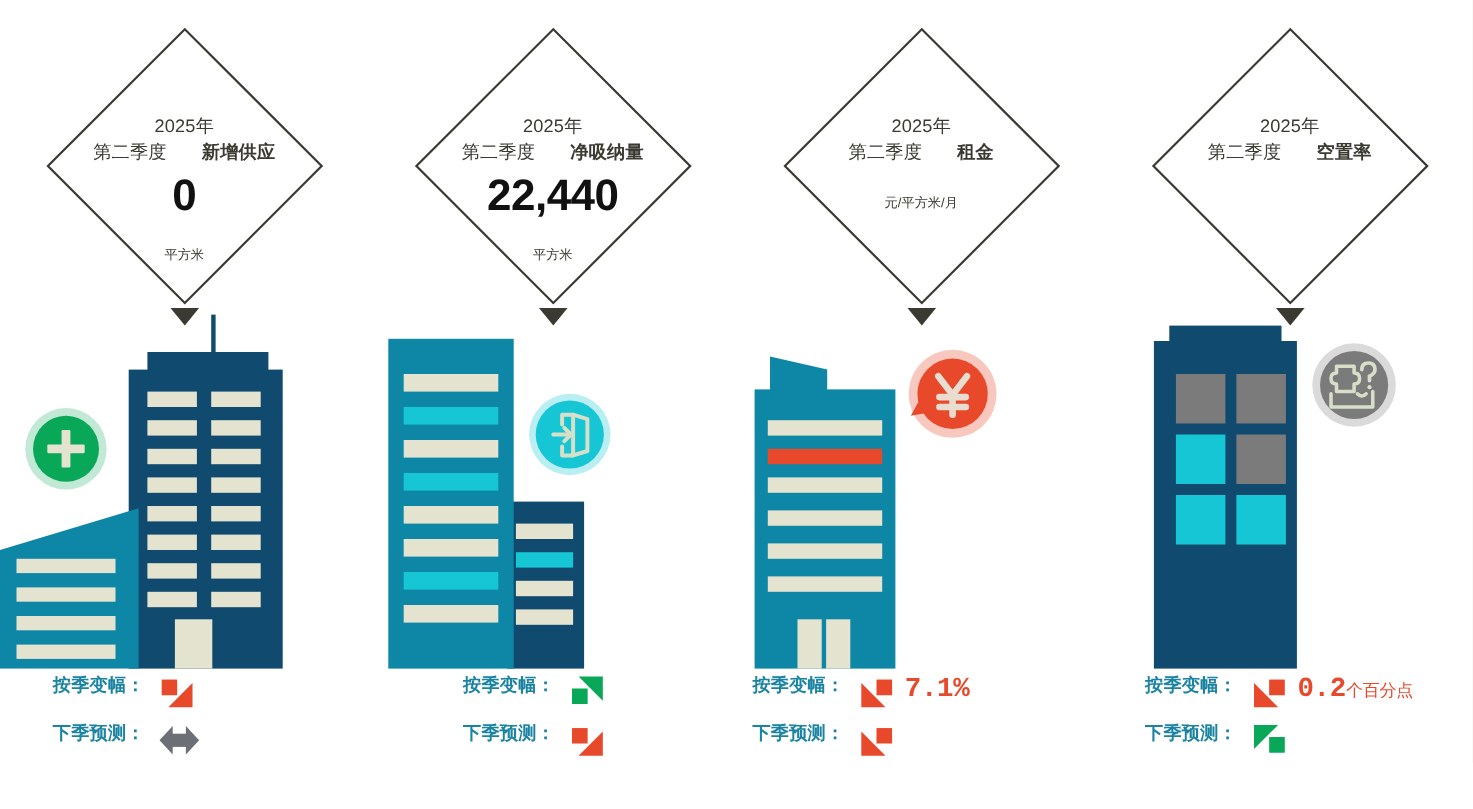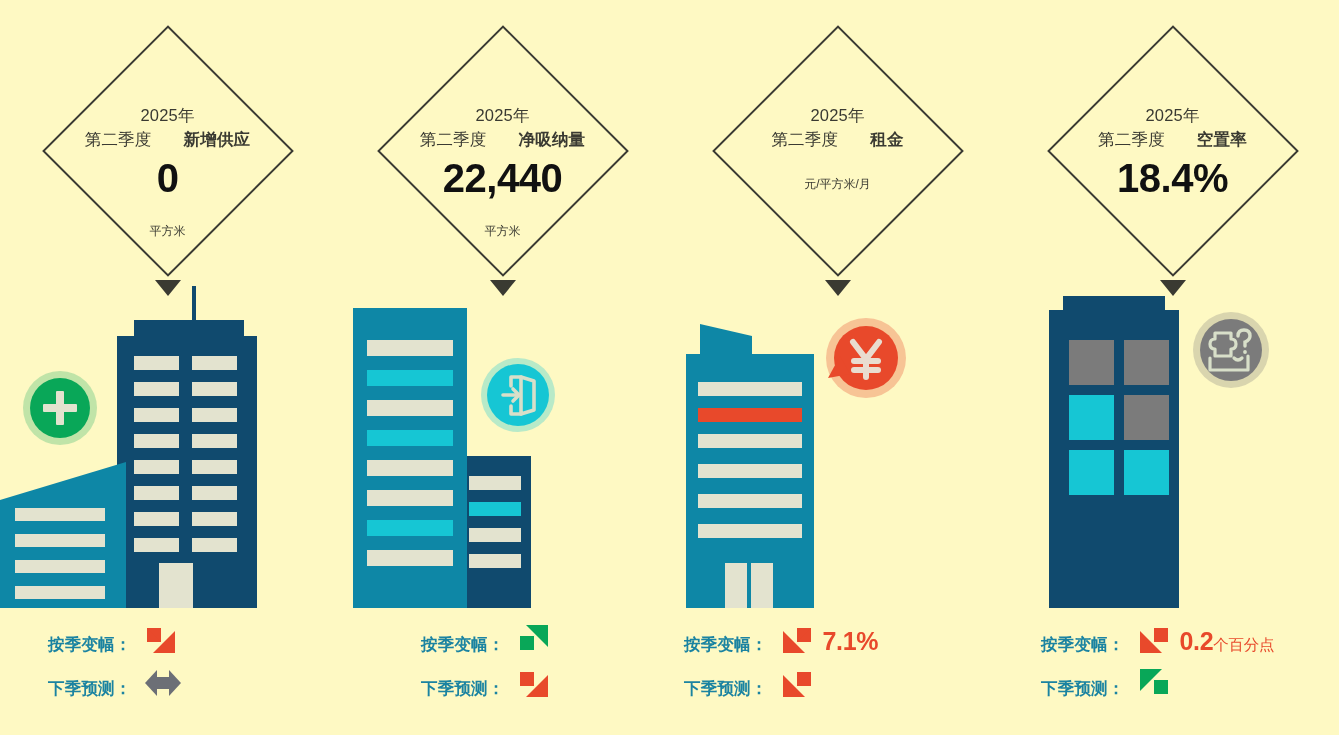--- a/index.html
+++ b/index.html
@@ -11,21 +11,21 @@
     width: 1339px;
     height: 735px;
     overflow: hidden;
     font-family: "Liberation Sans", "DejaVu Sans", sans-serif;
     position: relative;
   }
   .canvas {
     position: relative;
     width: 1339px;
     height: 735px;
-    background: #fef9c3;
+    background: #ffffff;
   }
   .panel {
     position: absolute;
     top: 0;
     height: 735px;
     width: 335px;
   }
   .panel-0 { left: 0px; }
   .panel-1 { left: 335px; }
   .panel-2 { left: 670px; }
@@ -117,24 +117,25 @@
 
   
   .foot {
     position: absolute;
     left: 0;
     top: 612px;
     width: 335px;
   }
   .foot-row {
     display: flex;
-    align-items: flex-end;
+    align-items: flex-start;
     height: 44px;
     padding-left: 48px;
     box-sizing: border-box;
+    font-family: Liberation Mono, monospace;
   }
   .foot-row.r0 { padding-left: 48px; }
   .foot-label {
     font-size: 16.5px;
     color: #1a83a1;
     font-weight: 700;
     white-space: nowrap;
     letter-spacing: .2px;
   }
   .foot-arrow {
@@ -407,21 +408,20 @@
     </div>
   </div>
 
   <div class="panel panel-3">
 
     <div class="diamond-wrap">
       <div class="diamond-shape"></div>
       <div class="diamond-text">
         <div class="d-year">2025年</div>
         <div class="d-metric"><span>第二季度</span><b>空置率</b></div>
-        <div class="d-value">18.4%</div>
         <div class="d-unit"></div>
       </div>
       <div class="d-caret"></div>
     </div>
 
     <div class="illo">
       <svg width="335" height="330" viewBox="0 0 335 330" xmlns="http://www.w3.org/2000/svg">
 
         <rect x="58" y="18" width="102" height="16" fill="#104a6e"></rect>
         <rect x="44" y="32" width="130" height="298" fill="#104a6e"></rect>

